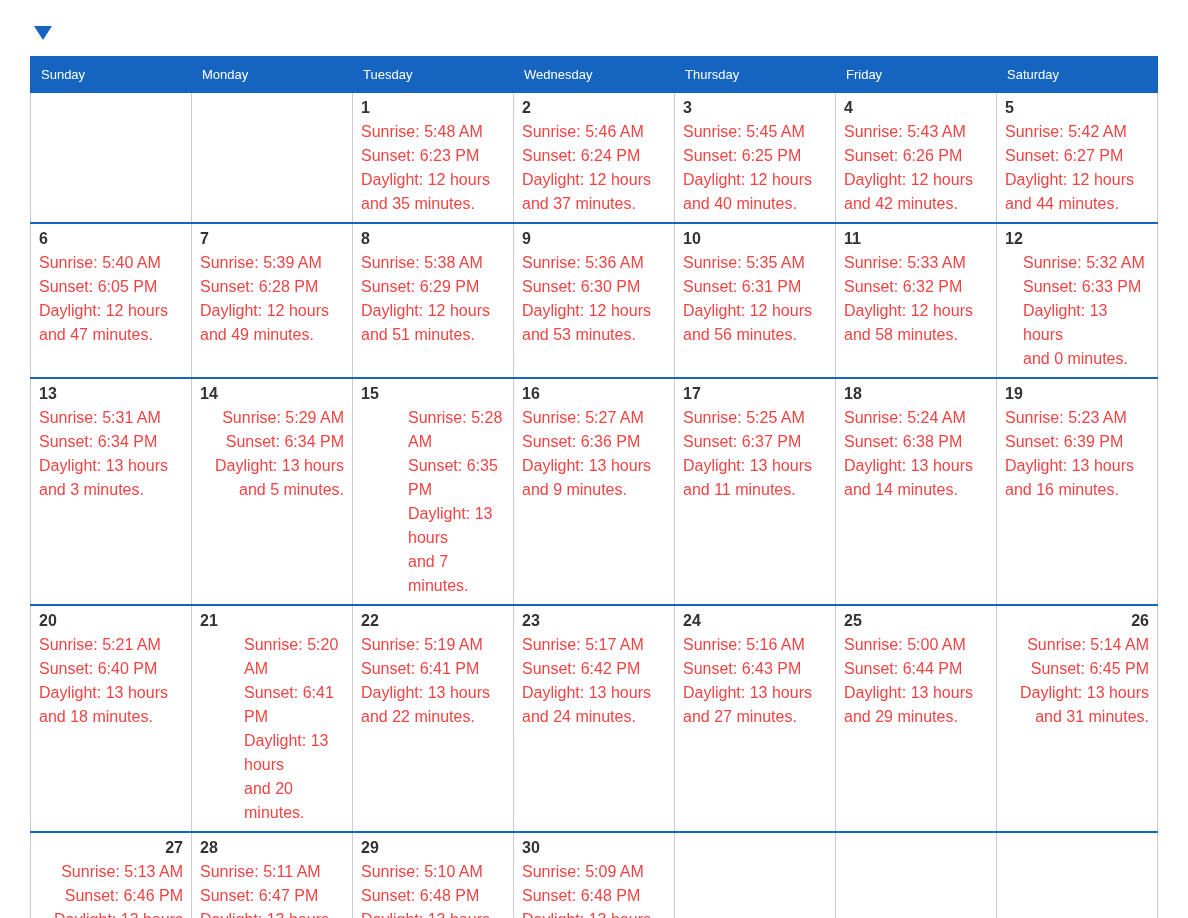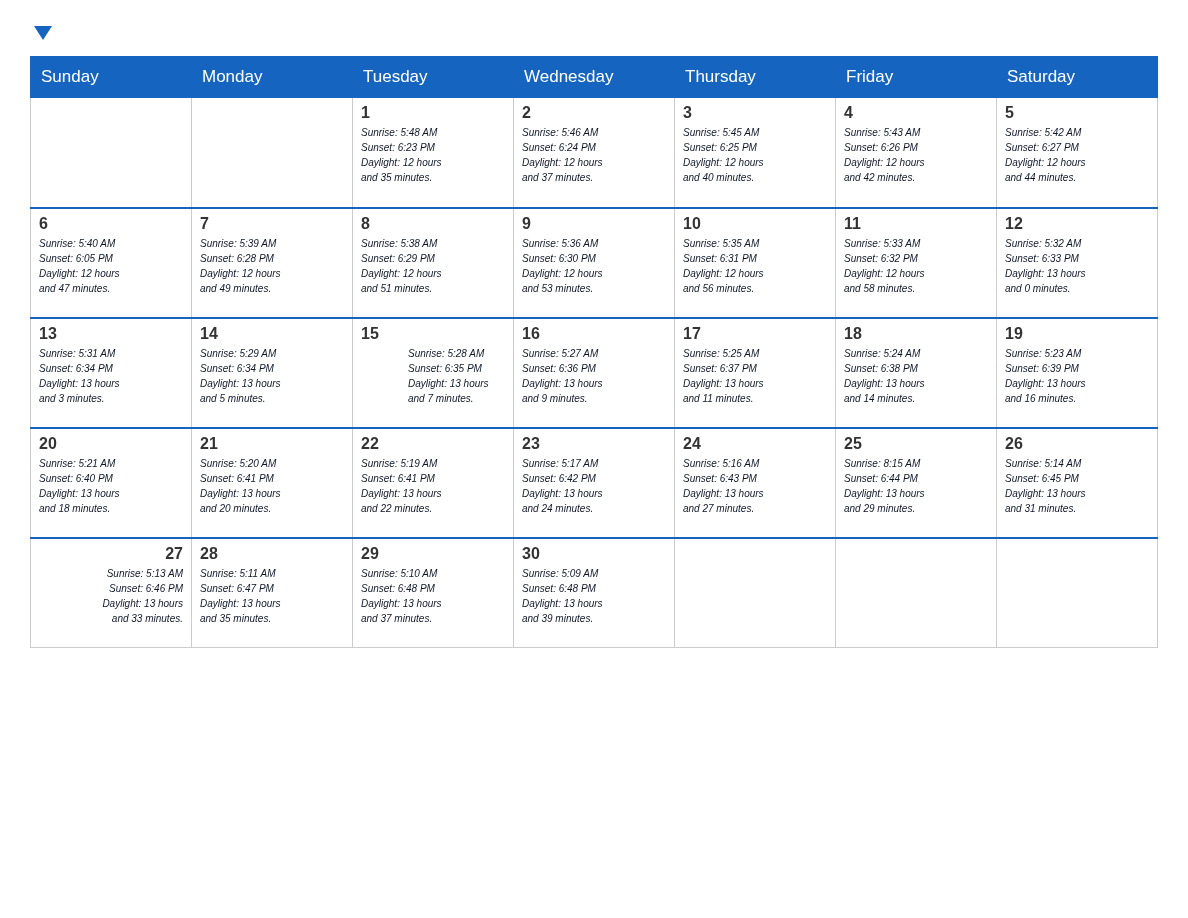--- a/index.html
+++ b/index.html
@@ -48,43 +48,42 @@
     .calendar-table {
       width: 100%;
       border-collapse: collapse;
       table-layout: fixed;
     }
     .calendar-table th {
       background-color: #1565c0;
       color: #fff;
       text-align: left;
       padding: 10px 10px;
-      font-size: 17px;
+      font-size: 13px;
       font-weight: normal;
       border: 1px solid #1565c0;
     }
     .calendar-table td {
       border: 1px solid #ccc;
       vertical-align: top;
       padding: 6px 8px;
       min-height: 90px;
       height: 110px;
     }
     .day-number {
       font-size: 16px;
       font-weight: bold;
       color: #333;
       display: block;
       margin-bottom: 3px;
     }
     .day-info {
-      font-size: 10px;
-      color: #0f172a;
+      font-size: 16px;
+      color: #ef4444;
       line-height: 1.5;
-      font-style: italic;
     }
     .empty-cell {
       background: #fff;
     }
     
     .calendar-table tr:not(:first-child) td {
       border-top: 2px solid #1565c0;
     }
     .calendar-table tr td {
       border-top: 1px solid #ccc;
@@ -204,37 +203,37 @@
         </td>
         <td style="border-top: 2px solid rgb(21, 101, 192);">
           <span class="day-number">11</span>
           <div class="day-info" style="white-space: pre-line;">Sunrise: 5:33 AM
 Sunset: 6:32 PM
 Daylight: 12 hours
 and 58 minutes.</div>
         </td>
         <td style="border-top: 2px solid rgb(21, 101, 192);">
           <span class="day-number">12</span>
-          <div class="day-info" style="white-space: pre-line;">Sunrise: 5:32 AM
+          <div class="day-info" style="white-space: pre-line; margin-left: 18px;">Sunrise: 5:32 AM
 Sunset: 6:33 PM
 Daylight: 13 hours
 and 0 minutes.</div>
         </td>
       </tr>
       <tr class="row-divider">
         <td style="border-top: 2px solid rgb(21, 101, 192);">
           <span class="day-number">13</span>
           <div class="day-info" style="white-space: pre-line;">Sunrise: 5:31 AM
 Sunset: 6:34 PM
 Daylight: 13 hours
 and 3 minutes.</div>
         </td>
         <td style="border-top: 2px solid rgb(21, 101, 192);">
           <span class="day-number">14</span>
-          <div class="day-info" style="white-space: pre-line;">Sunrise: 5:29 AM
+          <div class="day-info" style="white-space: pre-line; text-align: right;">Sunrise: 5:29 AM
 Sunset: 6:34 PM
 Daylight: 13 hours
 and 5 minutes.</div>
         </td>
         <td style="border-top: 2px solid rgb(21, 101, 192);">
           <span class="day-number">15</span>
           <div class="day-info" style="white-space: pre-line; margin-left: 47px;">Sunrise: 5:28 AM
 Sunset: 6:35 PM
 Daylight: 13 hours
 and 7 minutes.</div>
@@ -271,21 +270,21 @@
       <tr class="row-divider">
         <td style="border-top: 2px solid rgb(21, 101, 192);">
           <span class="day-number">20</span>
           <div class="day-info" style="white-space: pre-line;">Sunrise: 5:21 AM
 Sunset: 6:40 PM
 Daylight: 13 hours
 and 18 minutes.</div>
         </td>
         <td style="border-top: 2px solid rgb(21, 101, 192);">
           <span class="day-number">21</span>
-          <div class="day-info" style="white-space: pre-line;">Sunrise: 5:20 AM
+          <div class="day-info" style="white-space: pre-line; margin-left: 44px;">Sunrise: 5:20 AM
 Sunset: 6:41 PM
 Daylight: 13 hours
 and 20 minutes.</div>
         </td>
         <td style="border-top: 2px solid rgb(21, 101, 192);">
           <span class="day-number">22</span>
           <div class="day-info" style="white-space: pre-line;">Sunrise: 5:19 AM
 Sunset: 6:41 PM
 Daylight: 13 hours
 and 22 minutes.</div>
@@ -299,26 +298,26 @@
         </td>
         <td style="border-top: 2px solid rgb(21, 101, 192);">
           <span class="day-number">24</span>
           <div class="day-info" style="white-space: pre-line;">Sunrise: 5:16 AM
 Sunset: 6:43 PM
 Daylight: 13 hours
 and 27 minutes.</div>
         </td>
         <td style="border-top: 2px solid rgb(21, 101, 192);">
           <span class="day-number">25</span>
-          <div class="day-info" style="white-space: pre-line;">Sunrise: 8:15 AM
+          <div class="day-info" style="white-space: pre-line;">Sunrise: 5:00 AM
 Sunset: 6:44 PM
 Daylight: 13 hours
 and 29 minutes.</div>
         </td>
-        <td style="border-top: 2px solid rgb(21, 101, 192);">
+        <td style="border-top: 2px solid rgb(21, 101, 192); text-align: right;">
           <span class="day-number">26</span>
           <div class="day-info" style="white-space: pre-line;">Sunrise: 5:14 AM
 Sunset: 6:45 PM
 Daylight: 13 hours
 and 31 minutes.</div>
         </td>
       </tr>
       <tr class="row-divider">
         <td style="border-top: 2px solid rgb(21, 101, 192); text-align: right;">
           <span class="day-number">27</span>

